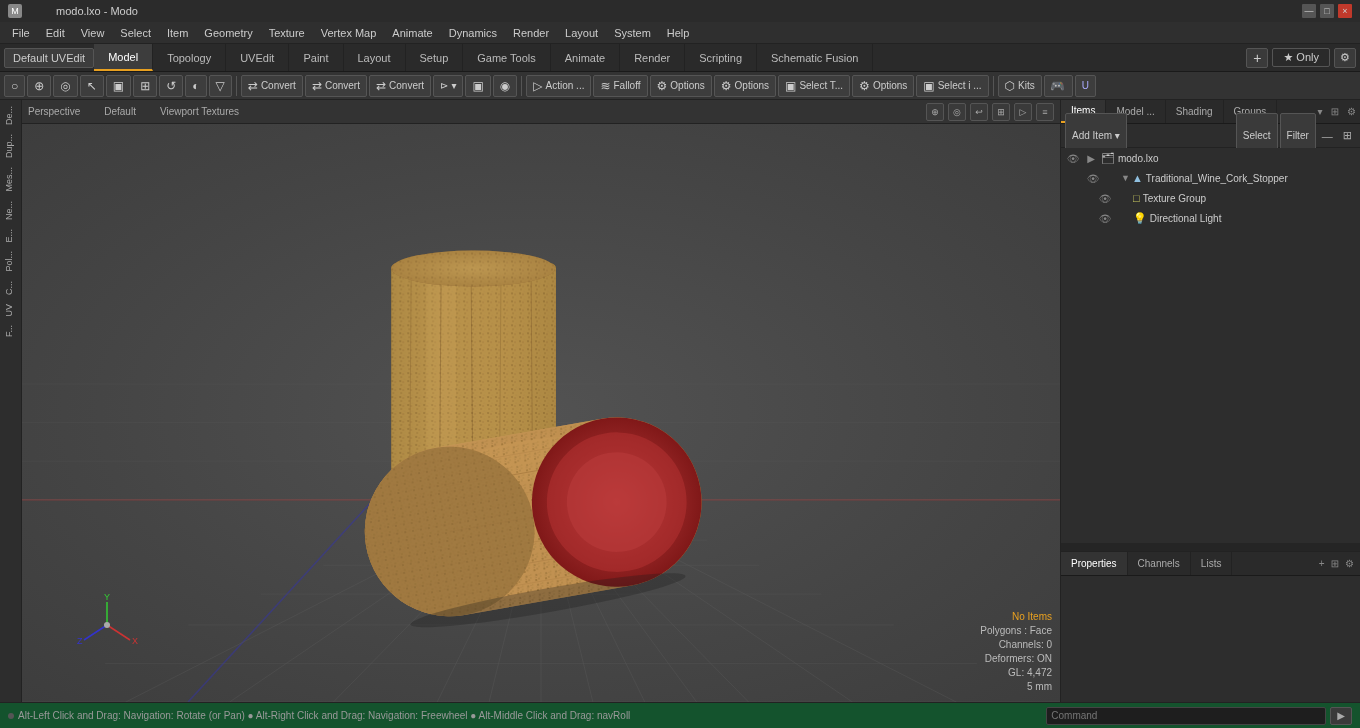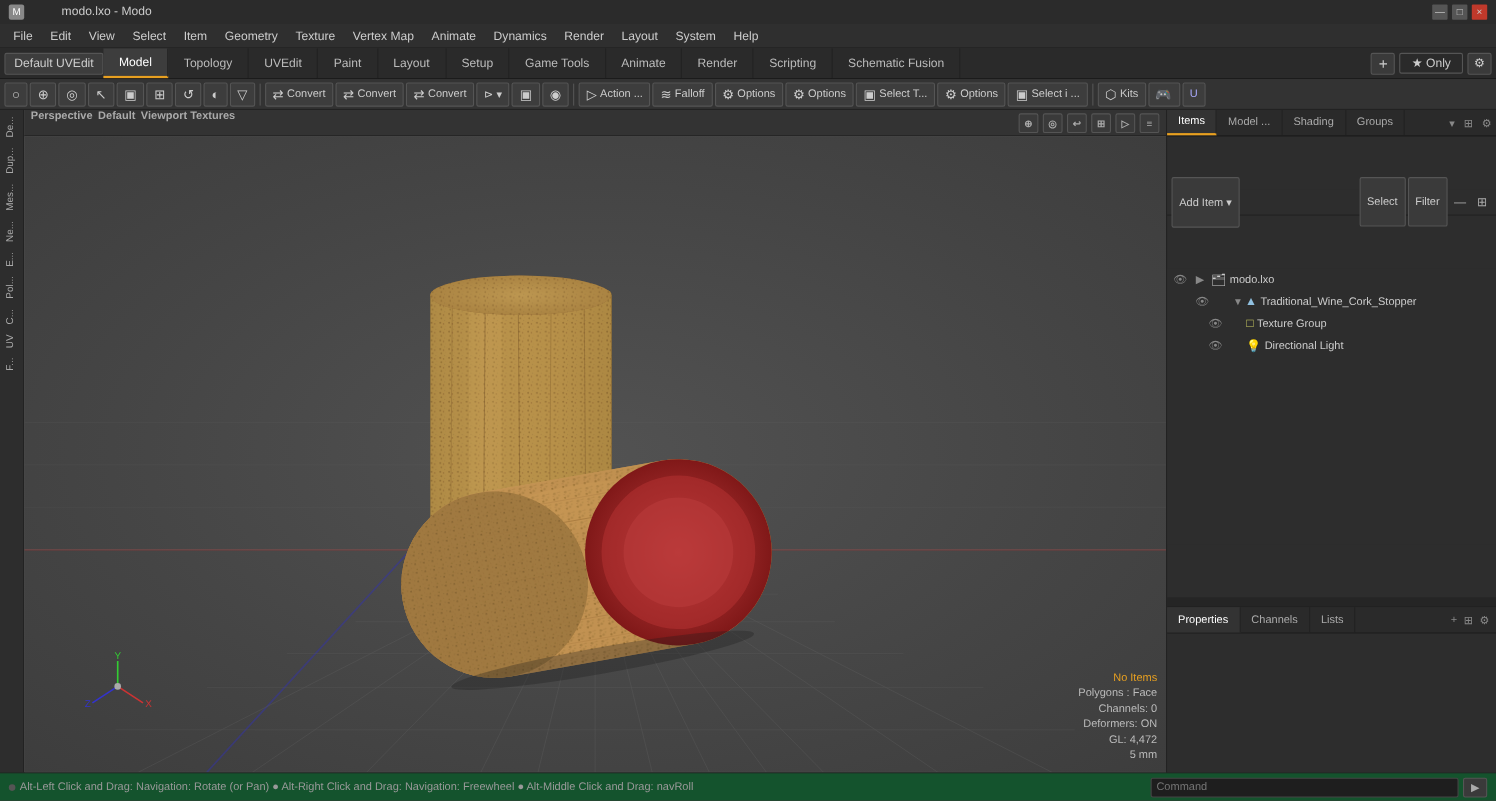--- a/index.html
+++ b/index.html
@@ -51,21 +51,21 @@
 
     
     #main { display: flex; height: calc(728px - 22px - 22px - 28px - 28px - 26px); }
 
     
     #left-panel { width: 22px; background: #2d2d2d; border-right: 1px solid #222; display: flex; flex-direction: column; align-items: center; padding: 2px 0; gap: 1px; overflow: hidden; }
     .left-tab { width: 18px; writing-mode: vertical-rl; transform: rotate(180deg); font-size: 9px; color: #aaa; padding: 4px 2px; cursor: pointer; text-align: center; border-radius: 2px; }
 
     
     #viewport { flex: 1; background: #4a4a4a; position: relative; overflow: hidden; }
-    #viewport-header { height: 24px; background: #333; display: flex; padding: 0 6px; gap: 5px; border-bottom: 1px solid #222; font-weight: bold; }
+    #viewport-header { height: 24px; background: #333; display: flex; align-items: center; padding: 0 6px; gap: 24px; border-bottom: 1px solid #222; }
     .vp-label { font-size: 10px; color: #aaa; cursor: pointer; }
     .vp-spacer { flex: 1; }
     .vp-icons { display: flex; gap: 4px; align-items: center; }
 
     
     #viewport-canvas {
       width: 100%; height: calc(100% - 24px); position: relative;
       background: linear-gradient(180deg, #555 0%, #4a4a4a 100%);
     }
 
@@ -90,21 +90,21 @@
       height: 26px; background: #14532d; border-top: 1px solid #222; display: flex; align-items: center; padding: 0 8px; gap: 4px;
       font-size: 10px; color: #999;
     }
     .status-dot { width: 6px; height: 6px; border-radius: 50%; background: #555; display: inline-block; }
     #command-input { flex: 0 0 280px; height: 18px; background: #1e1e1e; border: 1px solid #444; color: #ccc; padding: 0 4px; font-size: 10px; border-radius: 2px; margin-left: auto; }
 
     
     #right-panel { width: 300px; background: #2d2d2d; border-left: 1px solid #222; display: flex; flex-direction: column; }
 
     
-    #items-panel { flex: 1; display: flex; flex-direction: column; border-bottom: 1px solid #222; gap: 48px; }
+    #items-panel { flex: 1; display: flex; flex-direction: column; border-bottom: 1px solid #222; }
     #items-tabs { height: 24px; background: #2a2a2a; display: flex; align-items: center; border-bottom: 1px solid #1a1a1a; }
     .items-tab { padding: 0 10px; height: 100%; display: flex; align-items: center; font-size: 10px; color: #aaa; cursor: pointer; border-right: 1px solid #222; }
     .items-tab.active { color: #fff; background: #333; border-bottom: 2px solid #e8a020; }
     .items-tab-spacer { flex: 1; }
     .items-tab-icon { font-size: 10px; color: #888; cursor: pointer; padding: 0 4px; }
 
     #items-toolbar { height: 24px; background: #2d2d2d; display: flex; align-items: center; padding: 0 4px; gap: 2px; border-bottom: 1px solid #222; }
     .items-toolbar-btn { padding: 16px 6px; background: #3a3a3a; border: 1px solid #555; color: #ccc; font-size: 10px; cursor: pointer; border-radius: 2px; }
 
     #items-list-header { height: 20px; background: #252525; display: flex; align-items: center; padding: 0 8px; border-bottom: 1px solid #1a1a1a; }

